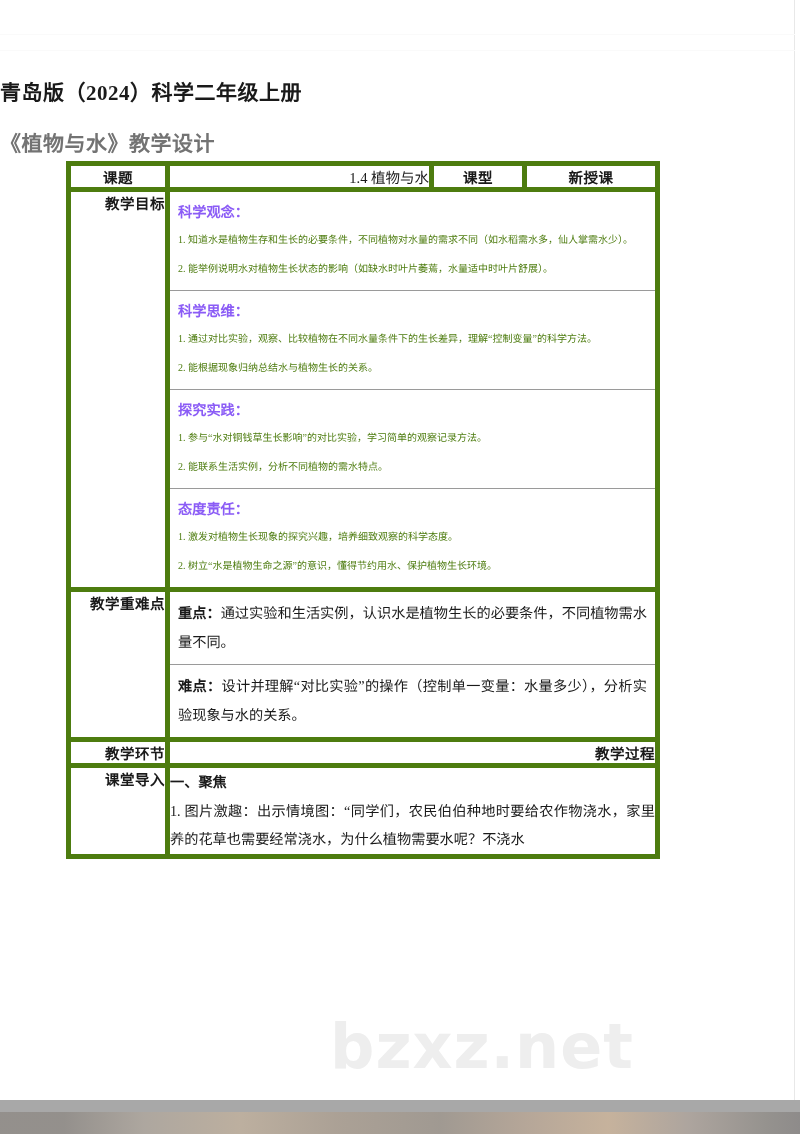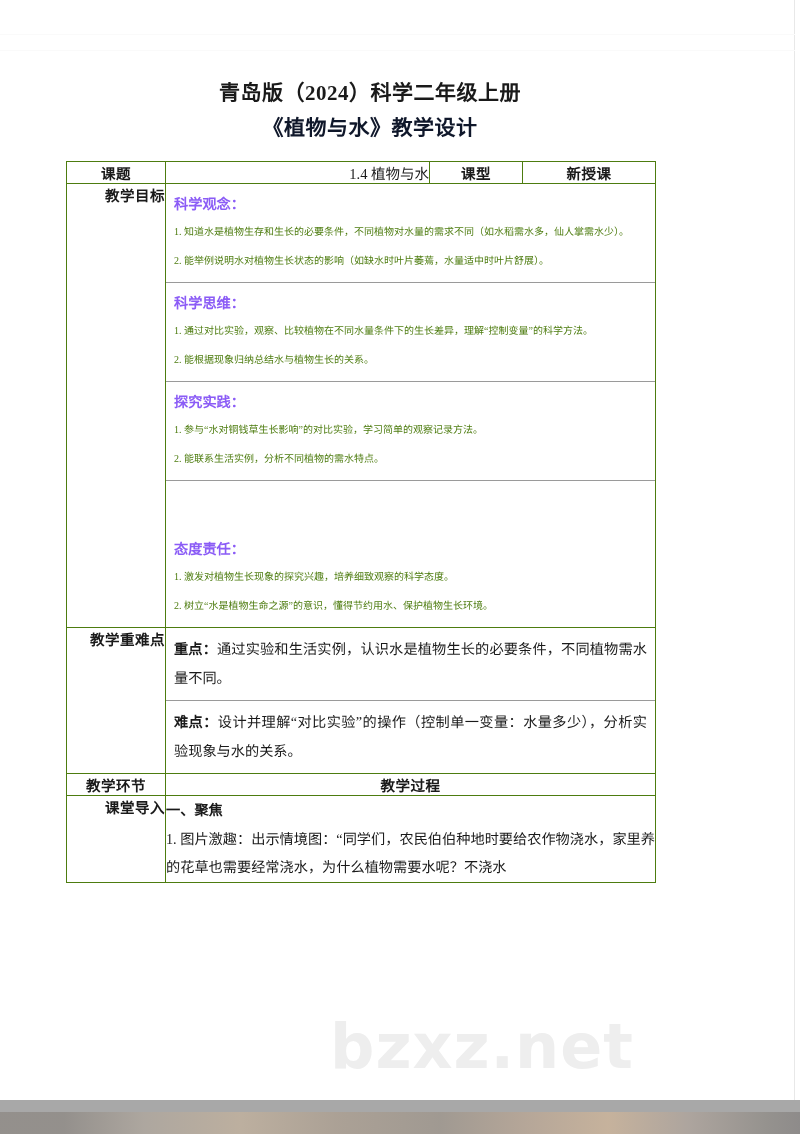--- a/index.html
+++ b/index.html
@@ -82,52 +82,52 @@
       #a9a099 86%, #8f8c88 96%, #888584 100%);
     opacity: 0.95;
   }
 
   
   .doc-title-block {
     position: absolute;
     left: 0;
     top: 76px;
     width: 740px;
-    text-align: center;
+    text-align: left;
   }
   .doc-title {
     font-family: "Liberation Serif", "DejaVu Serif", serif;
     font-weight: 700;
     font-size: 21px;
     line-height: 34px;
     color: #1a1a1a;
     letter-spacing: 0.5px;
   }
   .doc-subtitle {
     font-family: "Liberation Serif", "DejaVu Serif", serif;
     font-weight: 700;
     font-size: 21px;
     line-height: 34px;
-    margin-top: 1px;
-    color: #0f172a;
+    margin-top: 17px;
+    color: #737373;
     letter-spacing: 0.5px;
   }
 
   
   table.lesson-table {
     position: absolute;
     left: 66px;
     top: 161px;
     width: 589px;
     border-collapse: collapse;
     table-layout: fixed;
     background: #ffffff;
   }
   table.lesson-table td {
-    border: 1px solid #4d7c0f;
+    border: 5px solid #4d7c0f;
     padding: 0;
     vertical-align: top;
     background: #ffffff;
   }
 
   .col-label   { width: 99px; }
   .col-body    { width: 264px; }
   .col-type-l  { width: 93px; }
   .col-type-v  { width: 133px; }
 
@@ -167,21 +167,21 @@
     text-align: justify;
     text-justify: inter-ideograph;
   }
 
   
   .goal-stack { }
   .goal-block {
     padding: 6px 8px 7px 8px;
     border-bottom: 1px solid #9a9a9a;
   }
-  .goal-block:last-child { border-bottom: none; margin-top: 48px; }
+  .goal-block:last-child { border-bottom: none; }
   .goal-heading {
     color: #8b5cf6;
     font-weight: 700;
     font-size: 14.2px;
     line-height: 28px;
   }
   .goal-line {
     font-size: 10px;
     line-height: 28.5px;
     color: #4d7c0f;
@@ -198,21 +198,21 @@
   .kp-line {
     font-size: 14.2px;
     line-height: 28.5px;
     text-align: justify;
     text-justify: inter-ideograph;
   }
   .kp-tag { font-weight: 700; }
 
   
   .process-hdr {
-    text-align: center;
+    text-align: right;
     vertical-align: middle;
     font-weight: 700;
     font-size: 14.5px;
     padding: 9px 4px;
     letter-spacing: 0.5px;
   }
 
   .intro-sub {
     font-weight: 700;
     font-size: 14.2px;

